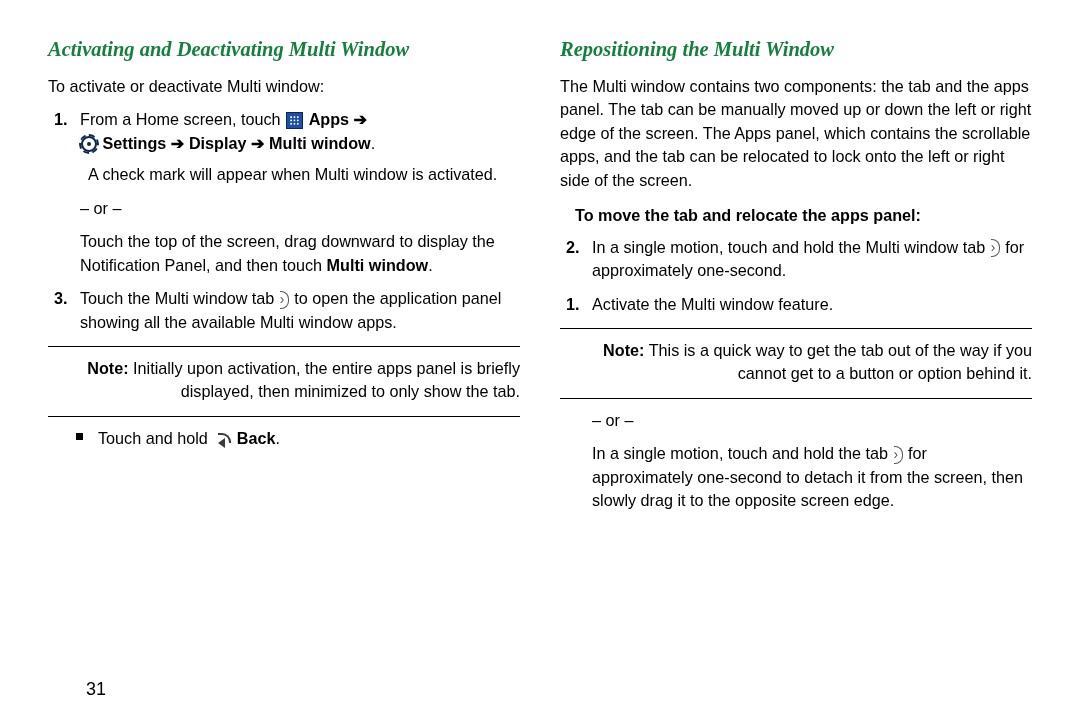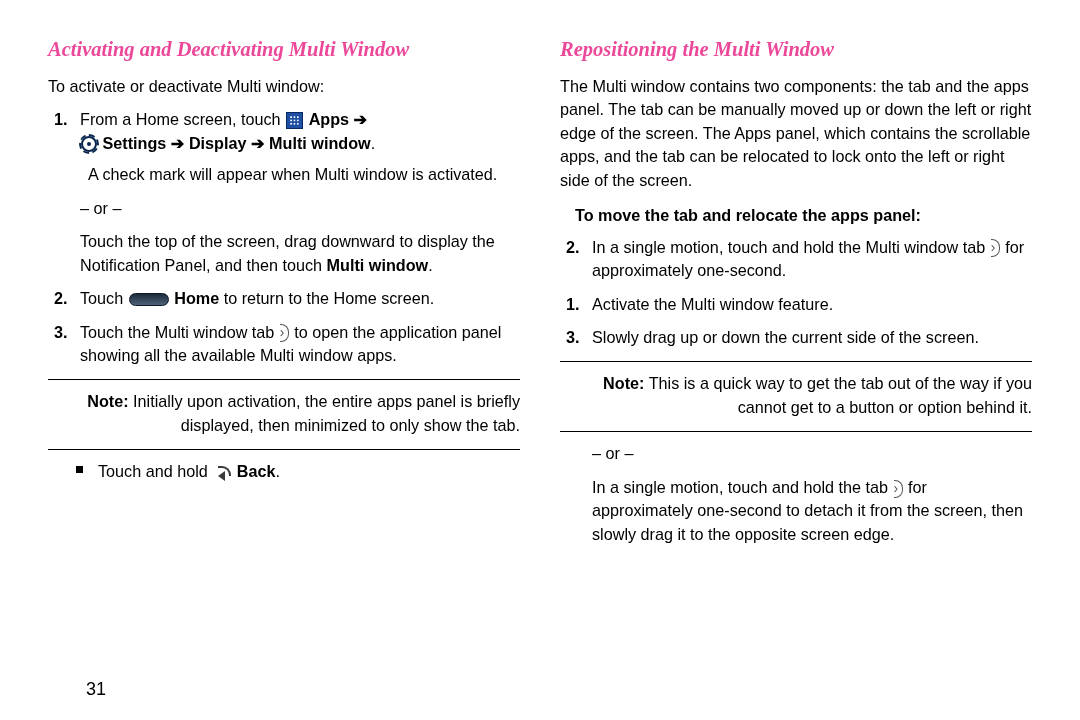--- a/index.html
+++ b/index.html
@@ -10,21 +10,21 @@
       font-family: Arial, Helvetica, sans-serif;
       color: #000;
       padding: 36px 48px 20px 48px;
       font-size: 16.2px;
       line-height: 1.45;
       position: relative;
     }
     .columns { display: flex; gap: 40px; }
     .col { flex: 1; }
     .heading {
-      color: #ec4899;
+      color: #15803d;
       font-weight: bold;
       font-style: italic;
       font-size: 20.5px;
       line-height: 1.3;
       margin-bottom: 12px;
       font-family: "Times New Roman", serif;
     }
     .para { margin-bottom: 10px; }
     ol.num { list-style: none; padding-left: 32px; }
     ol.num > li { margin-bottom: 10px; position: relative; }
@@ -174,23 +174,20 @@
         <span class="icon-gear"><span class="dot"></span></span>
         <b> Settings ➔ Display ➔ Multi window</b><span>.</span>
 
         <p class="indent">A check mark will appear when Multi window is activated.</p>
         <p class="or">– or –</p>
         <p>
           <span>Touch the top of the screen, drag downward to display the Notification Panel, and then touch </span><b>Multi window</b><span>.</span>
         </p>
       </li>
 
-      <li data-num="2.">
-        <span>Touch </span><span class="icon-home"></span><b> Home</b><span> to return to the Home screen.</span>
-      </li>
 
       <li data-num="3.">
         <span>Touch the Multi window tab </span><span class="icon-tab"></span><span> to open the application panel showing all the available Multi window apps.</span>
       </li>
     </ol>
 
     <hr class="hr">
     <p class="note-block note-hang">
       <b>Note:</b><span> Initially upon activation, the entire apps panel is briefly displayed, then minimized to only show the tab.</span>
     </p>
@@ -206,21 +203,20 @@
   <div class="col">
     <div class="heading">Repositioning the Multi Window</div>
     <p class="para">The Multi window contains two components: the tab and the apps panel. The tab can be manually moved up or down the left or right edge of the screen. The Apps panel, which contains the scrollable apps, and the tab can be relocated to lock onto the left or right side of the screen.</p>
     <p class="to-move">To move the tab and relocate the apps panel:</p>
 
     <ol class="num">
       <li data-num="2.">
         <span>In a single motion, touch and hold the Multi window tab </span><span class="icon-tab"></span><span> for approximately one-second.</span>
       </li>
       <li data-num="1.">Activate the Multi window feature.</li>
-      <li data-num="3.">Slowly drag up or down the current side of the screen.</li>
     </ol>
 
     <hr class="hr">
     <p class="note-block note-hang">
       <b>Note:</b><span> This is a quick way to get the tab out of the way if you cannot get to a button or option behind it.</span>
     </p>
     <hr class="hr">
 
     <div class="sub-indent">
       <p class="or">– or –</p>

